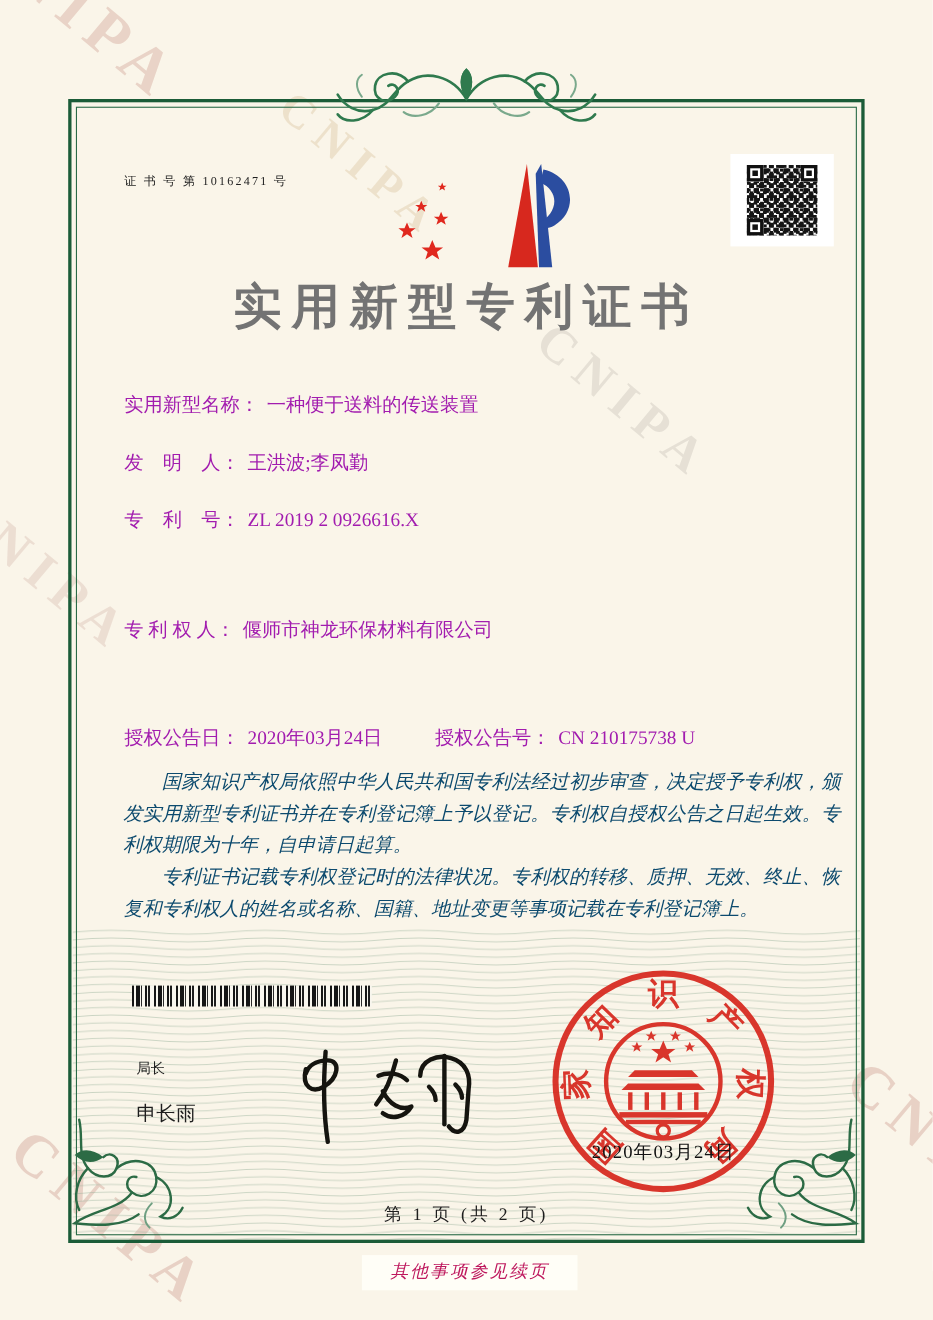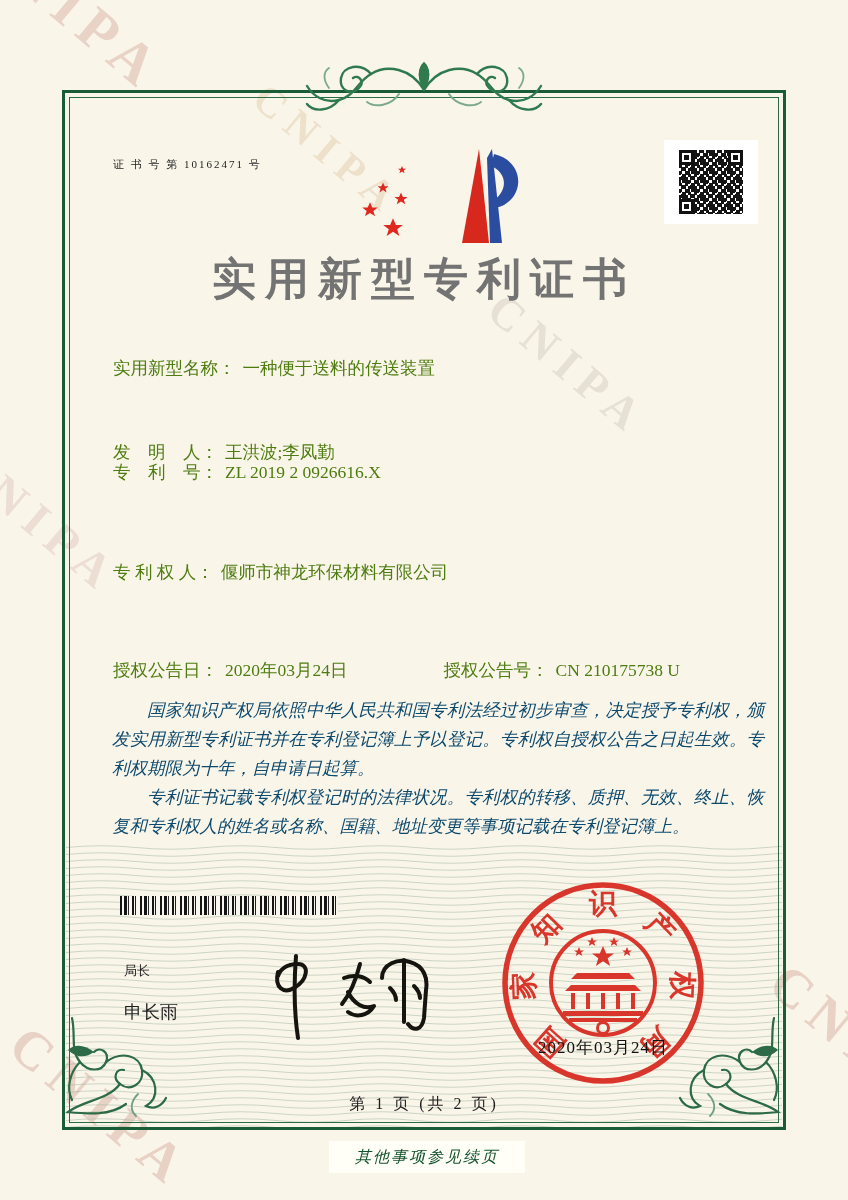--- a/index.html
+++ b/index.html
@@ -61,24 +61,24 @@
   }
   .qr-f{position:absolute;width:15px;height:15px;border:3px solid #111;background:#fff;box-sizing:border-box;}
   .qr-f::after{content:"";position:absolute;inset:2px;background:#111;}
   .qr-f.tl{left:0;top:0;} .qr-f.tr{right:0;top:0;} .qr-f.bl{left:0;bottom:0;}
   .title{
     position:absolute;left:0;top:250px;width:100%;
     text-align:center;font-size:44px;font-weight:bold;letter-spacing:9px;
     z-index:3;color:#737373;
   }
   
-  .row{position:absolute;left:113px;font-size:17.5px;white-space:nowrap;z-index:3;color:#4d7c0f;}
+  .row{position:absolute;left:113px;font-size:17.5px;white-space:nowrap;z-index:3;color:#a21caf;}
   .row .value{margin-left:7px;}
-  .row .pair2{margin-left:96px;}
-  .r1{top:356px;} .r2{top:408px;margin-top:32px;} .r3{top:460px;} .r4{top:510px;}
+  .row .pair2{margin-left:48px;}
+  .r1{top:356px;} .r2{top:408px;} .r3{top:460px;} .r4{top:510px;}
   .r5{top:560px;} .r6{top:608px;} .r7{top:658px;}
   
   .legal{
     position:absolute;left:112px;top:696px;width:652px;z-index:3;
     font-size:17.5px;line-height:29px;text-align:justify;
     font-style:italic;color:#0c4a6e;
   }
   .legal p{margin:0;text-indent:2em;}
   
   .barcode{
@@ -100,21 +100,21 @@
   }
   
   .page-ind{
     position:absolute;left:0;top:1094px;width:100%;text-align:center;
     font-size:16px;letter-spacing:3px;z-index:3;
   }
   .cont-note{
     position:absolute;left:329px;top:1141px;width:196px;height:32px;z-index:3;
     background:rgba(255,254,248,.95);
     font-size:16px;font-style:italic;letter-spacing:2px;
-    text-align:center;line-height:32px;color:#14532d;
+    text-align:center;line-height:32px;color:#be185d;
   }
 </style>
 </head>
 <body>
 
 <div class="page">
 
   <div class="wm wm-tl">CNIPA</div>
   <div class="wm wm-tc">CNIPA</div>
   <div class="wm wm-mr">CNIPA</div>

